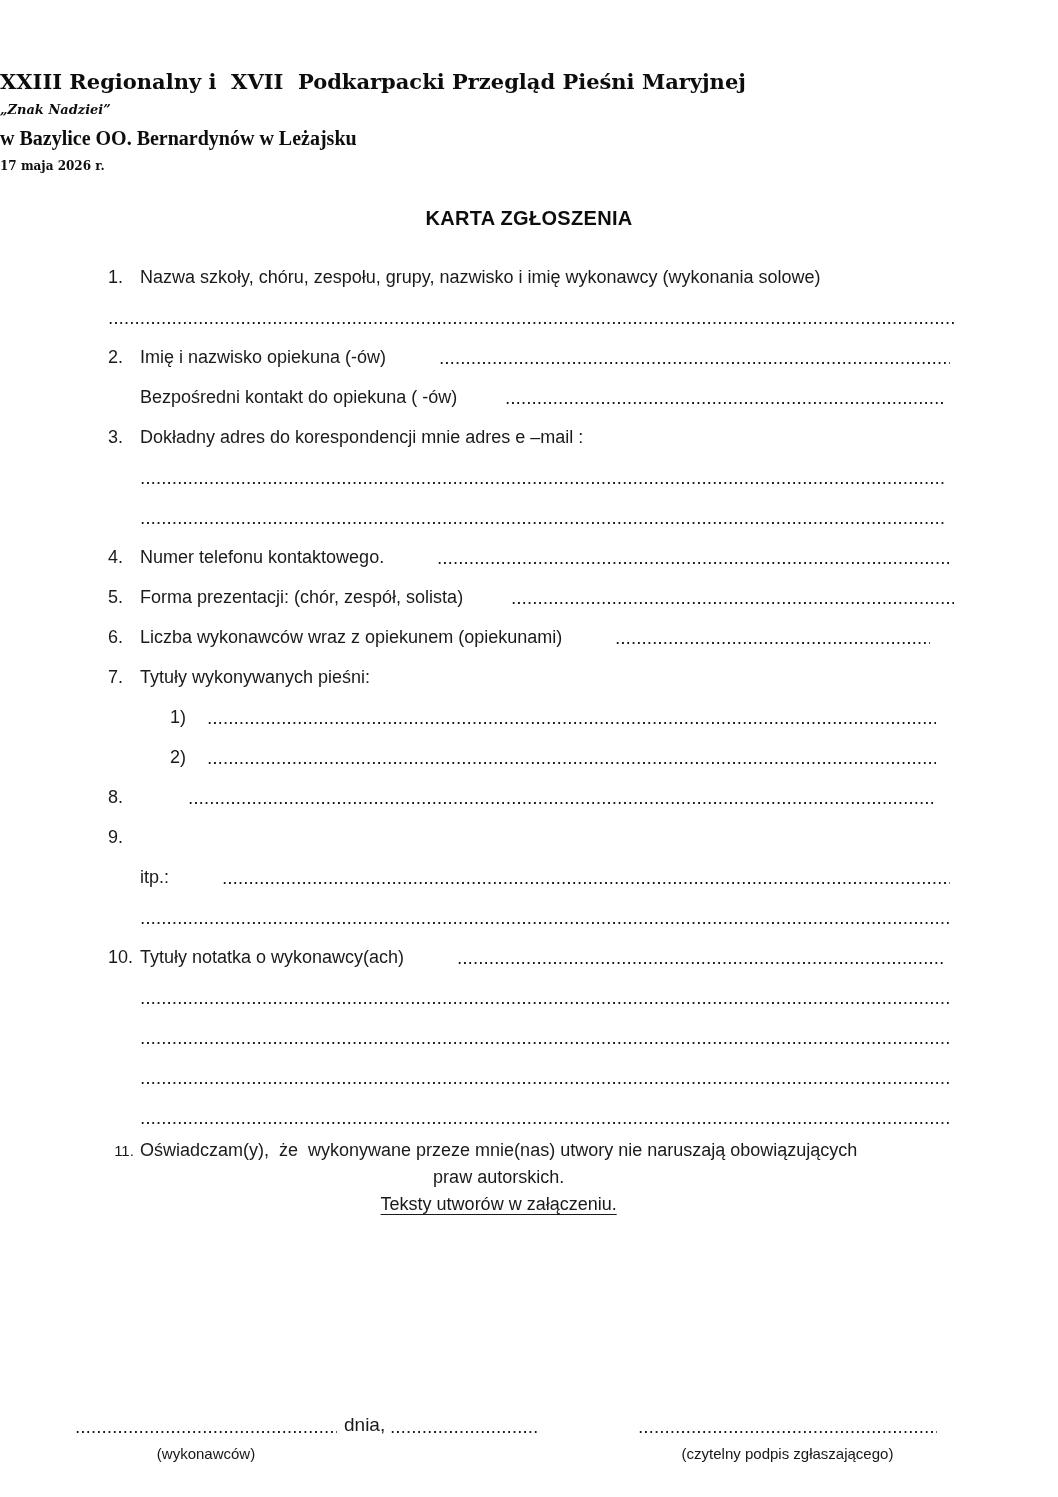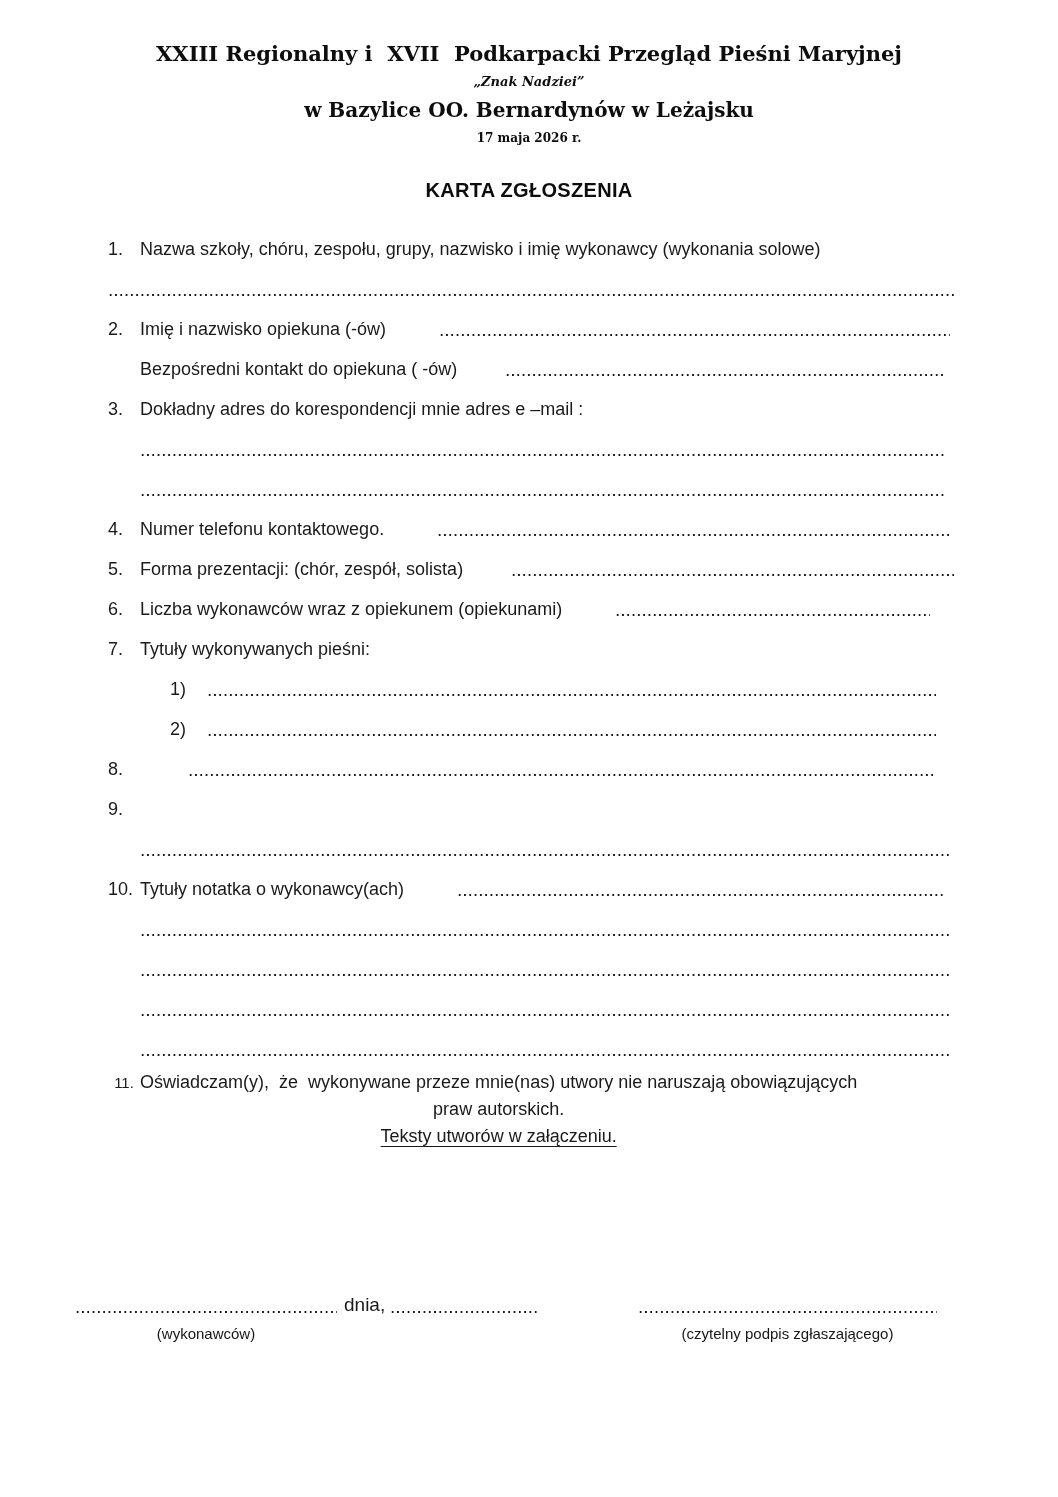--- a/index.html
+++ b/index.html
@@ -7,28 +7,28 @@
     position:relative;
     width:1058px;height:1497px;
     background:#ffffff;
     color:#1a1a1a;
     font-family:"Liberation Sans",sans-serif;
     overflow:hidden;
   }
   
   .doc-header{
     padding-top:40px;
-    text-align:center;
     font-family:"DejaVu Serif",serif;
     font-weight:bold;
     color:#0d0d0d;
+    margin-top:28px;
   }
   .h-line1{font-size:21px;line-height:28px;white-space:pre;}
   .h-line2{font-size:13px;line-height:28px;font-style:italic;}
-  .h-line3{font-size:20px;line-height:28px;}
+  .h-line3{font-size:20px;line-height:28px;font-family:Liberation Serif, serif;}
   .h-line4{font-size:12px;line-height:28px;}
   .form-title{
     margin-top:24px;
     text-align:center;
     font-weight:bold;
     font-size:20px;
     line-height:28px;
     letter-spacing:0.3px;
     color:#0d0d0d;
   }
@@ -68,21 +68,21 @@
     font-size:18px;
     line-height:27px;
     text-align:center;
   }
   .num11{flex:0 0 32px;font-size:15px;line-height:27px;}
   .item11 .line{white-space:pre;}
   .underlined{text-decoration:underline;text-underline-offset:4px;}
   
   .sig{
     position:absolute;
-    top:1292px;left:0;right:0;
+    top:1412px;left:0;right:0;
     height:70px;
     font-size:19px;
   }
   .sig .sigdots{
     position:absolute;top:0;height:26px;
     background-image:radial-gradient(circle,#161616 1px,rgba(0,0,0,0) 1.35px);
     background-size:5.3px 4px;
     background-repeat:repeat-x;
     background-position:left bottom 4px;
   }
@@ -198,20 +198,27 @@
         <span class="label"></span>
         <span class="fill mr18"></span>
       </div>
     </div>
 
     <div class="row">
       <span class="num">9.</span>
     </div>
     <div class="row">
       <span class="indent"></span>
+      <div class="content">
+        <span class="label">itp.: </span>
+        <span class="fill mr4"></span>
+      </div>
+    </div>
+    <div class="row">
+      <span class="indent"></span>
         <span class="dotline mr4"></span>
     </div>
 
     <div class="row">
       <span class="num">10.</span>
       <div class="content">
         <span class="label">Tytuły notatka o wykonawcy(ach) </span>
         <span class="fill mr8"></span>
       </div>
     </div>

